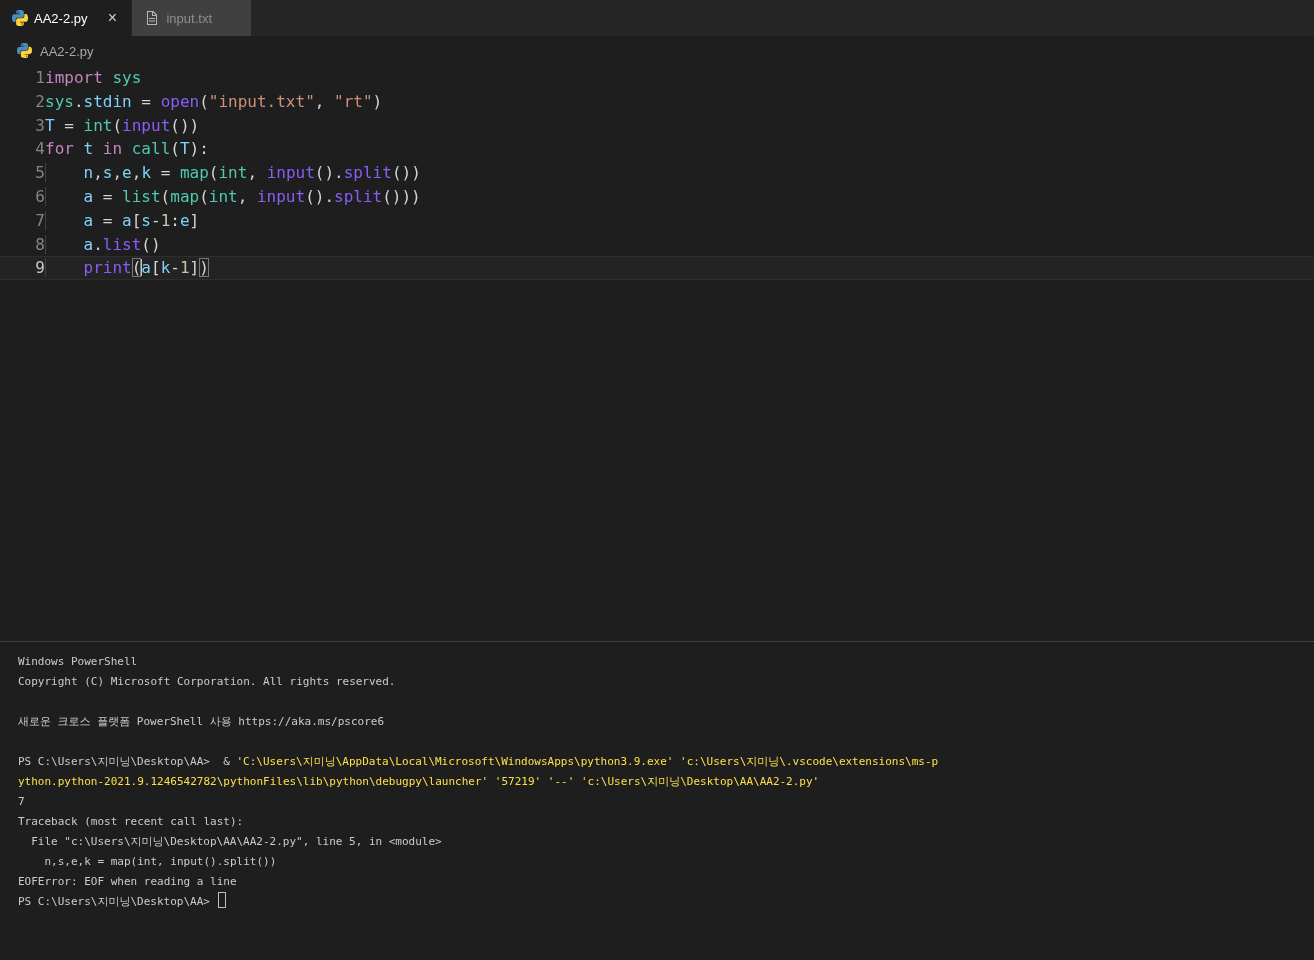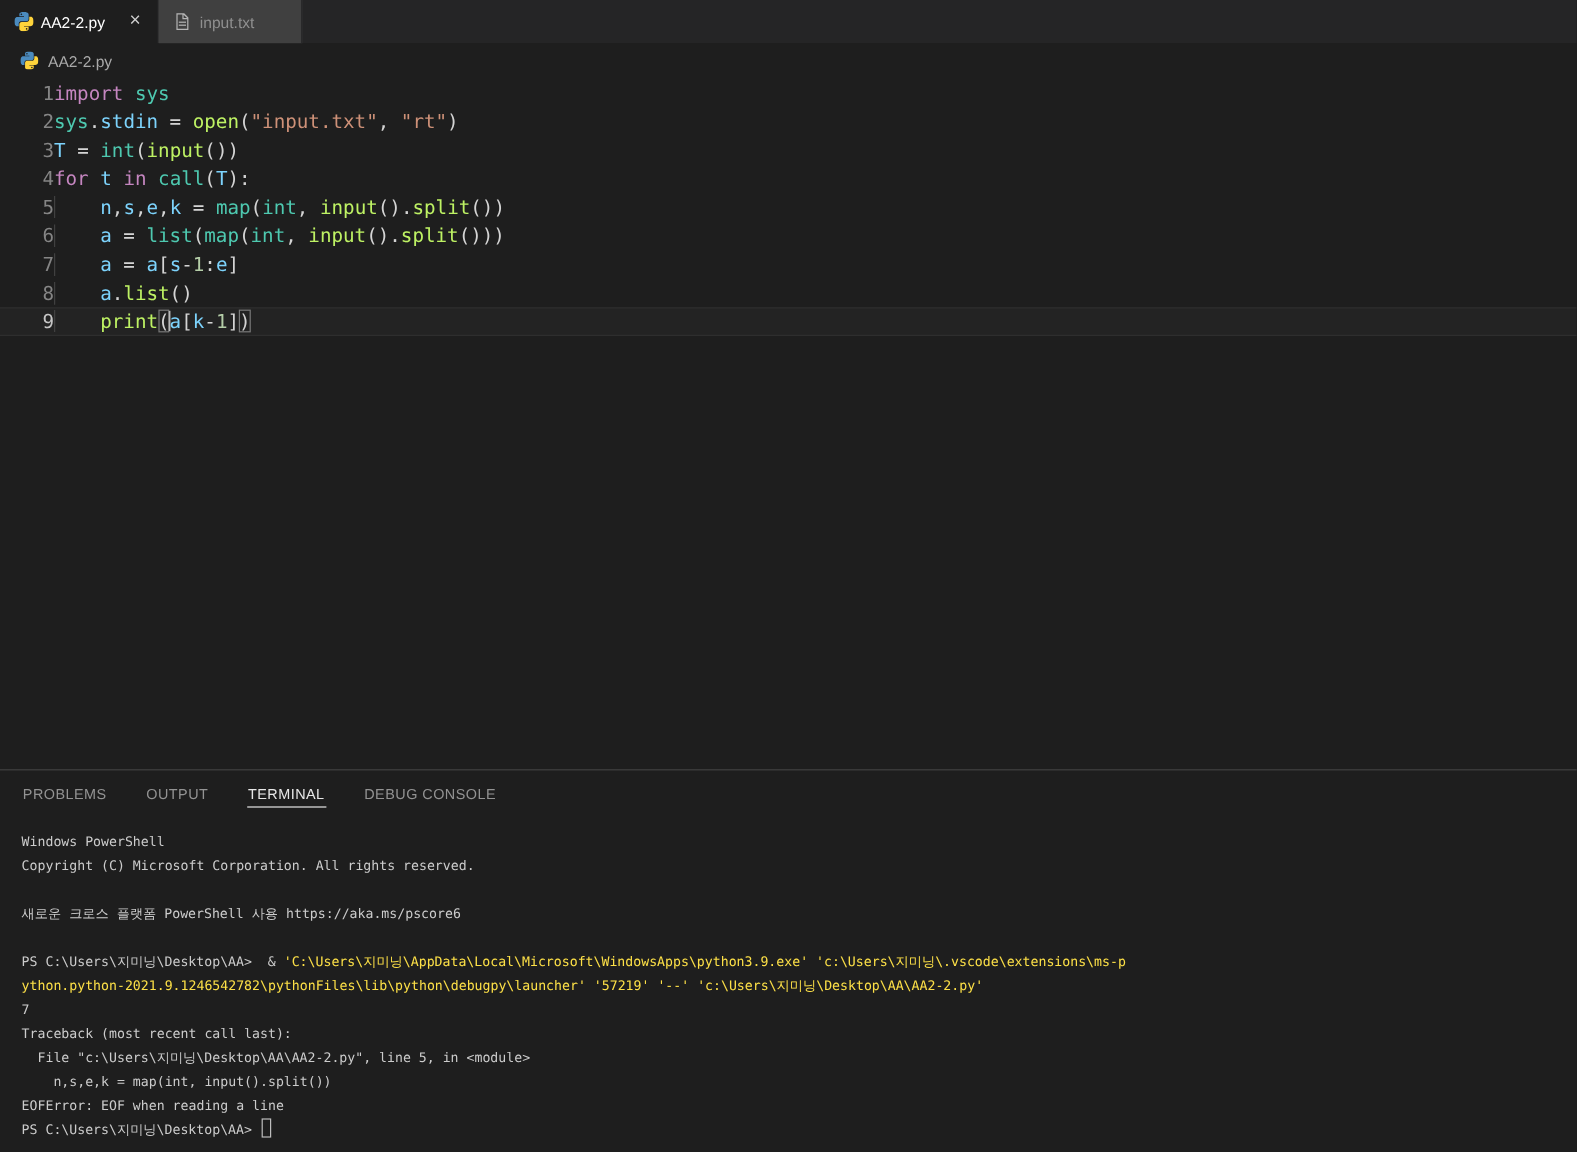--- a/index.html
+++ b/index.html
@@ -23,21 +23,21 @@
   
   .editor{height:605px;overflow:hidden;background:#1e1e1e}
   .code-lines{font-size:16px;line-height:23.8px;cursor:text}
   .code-line{display:flex;white-space:pre}
   .code-line.current{background:rgba(255,255,255,0.025);
        box-shadow:inset 0 1px 0 #2e2e2e, inset 0 -1px 0 #2e2e2e}
   .gutter{flex:none;width:45px;text-align:right;color:#858585;user-select:none}
   .code-line.current .gutter{color:#c6c6c6}
   .code-text{}
   .tok.kw{color:#C586C0}
-  .tok.fn{color:#bef264}
+  .tok.fn{color:#8b5cf6}
   .tok.cls{color:#4EC9B0}
   .tok.var{color:#7dd3fc}
   .tok.str{color:#CE9178}
   .tok.num{color:#B5CEA8}
   .tok.pl{color:#D4D4D4}
   .tok.ind{color:#D4D4D4;box-shadow:inset 1px 0 0 #404040}
   .tok.bm{outline:1px solid #787878;outline-offset:-1px}
   .tok.cursor{display:inline-block;width:2px;height:17px;background:#c8c8c8;margin:0 -1px;vertical-align:-3px}
 
   
@@ -99,22 +99,16 @@
         <div class="code-line"><span class="gutter">4</span><span class="code-text"><span class="tok kw">for</span><span class="tok pl"> </span><span class="tok var">t</span><span class="tok pl"> </span><span class="tok kw">in</span><span class="tok pl"> </span><span class="tok cls">call</span><span class="tok pl">(</span><span class="tok var">T</span><span class="tok pl">):</span></span></div>
         <div class="code-line"><span class="gutter">5</span><span class="code-text"><span class="tok ind">    </span><span class="tok var">n</span><span class="tok pl">,</span><span class="tok var">s</span><span class="tok pl">,</span><span class="tok var">e</span><span class="tok pl">,</span><span class="tok var">k</span><span class="tok pl"> = </span><span class="tok cls">map</span><span class="tok pl">(</span><span class="tok cls">int</span><span class="tok pl">, </span><span class="tok fn">input</span><span class="tok pl">().</span><span class="tok fn">split</span><span class="tok pl">())</span></span></div>
         <div class="code-line"><span class="gutter">6</span><span class="code-text"><span class="tok ind">    </span><span class="tok var">a</span><span class="tok pl"> = </span><span class="tok cls">list</span><span class="tok pl">(</span><span class="tok cls">map</span><span class="tok pl">(</span><span class="tok cls">int</span><span class="tok pl">, </span><span class="tok fn">input</span><span class="tok pl">().</span><span class="tok fn">split</span><span class="tok pl">()))</span></span></div>
         <div class="code-line"><span class="gutter">7</span><span class="code-text"><span class="tok ind">    </span><span class="tok var">a</span><span class="tok pl"> = </span><span class="tok var">a</span><span class="tok pl">[</span><span class="tok var">s</span><span class="tok pl">-</span><span class="tok num">1</span><span class="tok pl">:</span><span class="tok var">e</span><span class="tok pl">]</span></span></div>
         <div class="code-line"><span class="gutter">8</span><span class="code-text"><span class="tok ind">    </span><span class="tok var">a</span><span class="tok pl">.</span><span class="tok fn">list</span><span class="tok pl">()</span></span></div>
         <div class="code-line current"><span class="gutter">9</span><span class="code-text"><span class="tok ind">    </span><span class="tok fn">print</span><span class="tok pl bm">(</span><span class="tok cursor"></span><span class="tok var">a</span><span class="tok pl">[</span><span class="tok var">k</span><span class="tok pl">-</span><span class="tok num">1</span><span class="tok pl">]</span><span class="tok pl bm">)</span></span></div>
       </div>
   </div>
 
   <div class="panel">
-    <div class="panel-header">
-      <span class="ptab">PROBLEMS</span>
-      <span class="ptab">OUTPUT</span>
-      <span class="ptab active">TERMINAL</span>
-      <span class="ptab">DEBUG CONSOLE</span>
-    </div>
     <div class="terminal" id="terminal"><div class="term-line"><span class="seg fg">Windows PowerShell</span></div><div class="term-line"><span class="seg fg">Copyright (C) Microsoft Corporation. All rights reserved.</span></div><div class="term-line"></div><div class="term-line"><span class="seg fg">새로운 크로스 플랫폼 PowerShell 사용 https://aka.ms/pscore6</span></div><div class="term-line"></div><div class="term-line"><span class="seg fg">PS C:\Users\지미닝\Desktop\AA&gt;  &amp; </span><span class="seg blue">'C:\Users\지미닝\AppData\Local\Microsoft\WindowsApps\python3.9.exe'</span><span class="seg fg"> </span><span class="seg blue">'c:\Users\지미닝\.vscode\extensions\ms-p</span></div><div class="term-line"><span class="seg blue">ython.python-2021.9.1246542782\pythonFiles\lib\python\debugpy\launcher'</span><span class="seg fg"> </span><span class="seg blue">'57219'</span><span class="seg fg"> </span><span class="seg blue">'--'</span><span class="seg fg"> </span><span class="seg blue">'c:\Users\지미닝\Desktop\AA\AA2-2.py'</span></div><div class="term-line"><span class="seg fg">7</span></div><div class="term-line"><span class="seg fg">Traceback (most recent call last):</span></div><div class="term-line"><span class="seg fg">  File "c:\Users\지미닝\Desktop\AA\AA2-2.py", line 5, in &lt;module&gt;</span></div><div class="term-line"><span class="seg fg">    n,s,e,k = map(int, input().split())</span></div><div class="term-line"><span class="seg fg">EOFError: EOF when reading a line</span></div><div class="term-line"><span class="seg fg">PS C:\Users\지미닝\Desktop\AA&gt; </span><span class="seg term-cursor"></span></div></div>
   </div>
 
 </div>
 
 </body></html>

